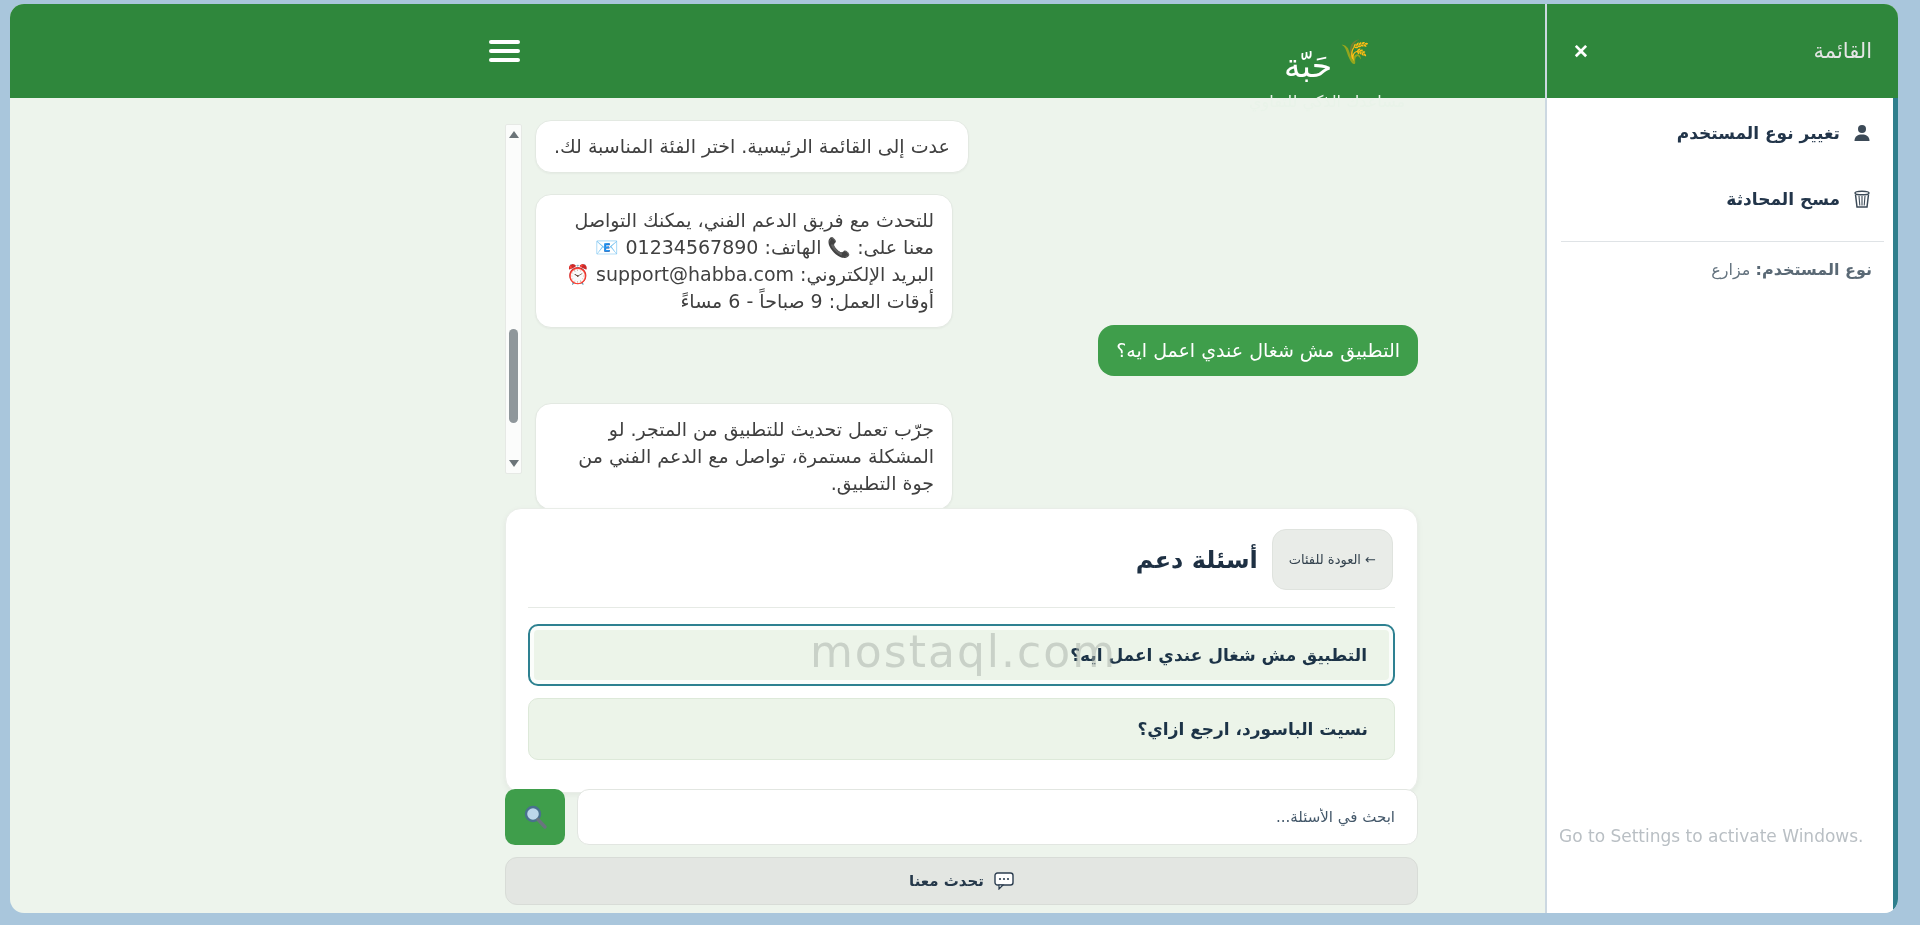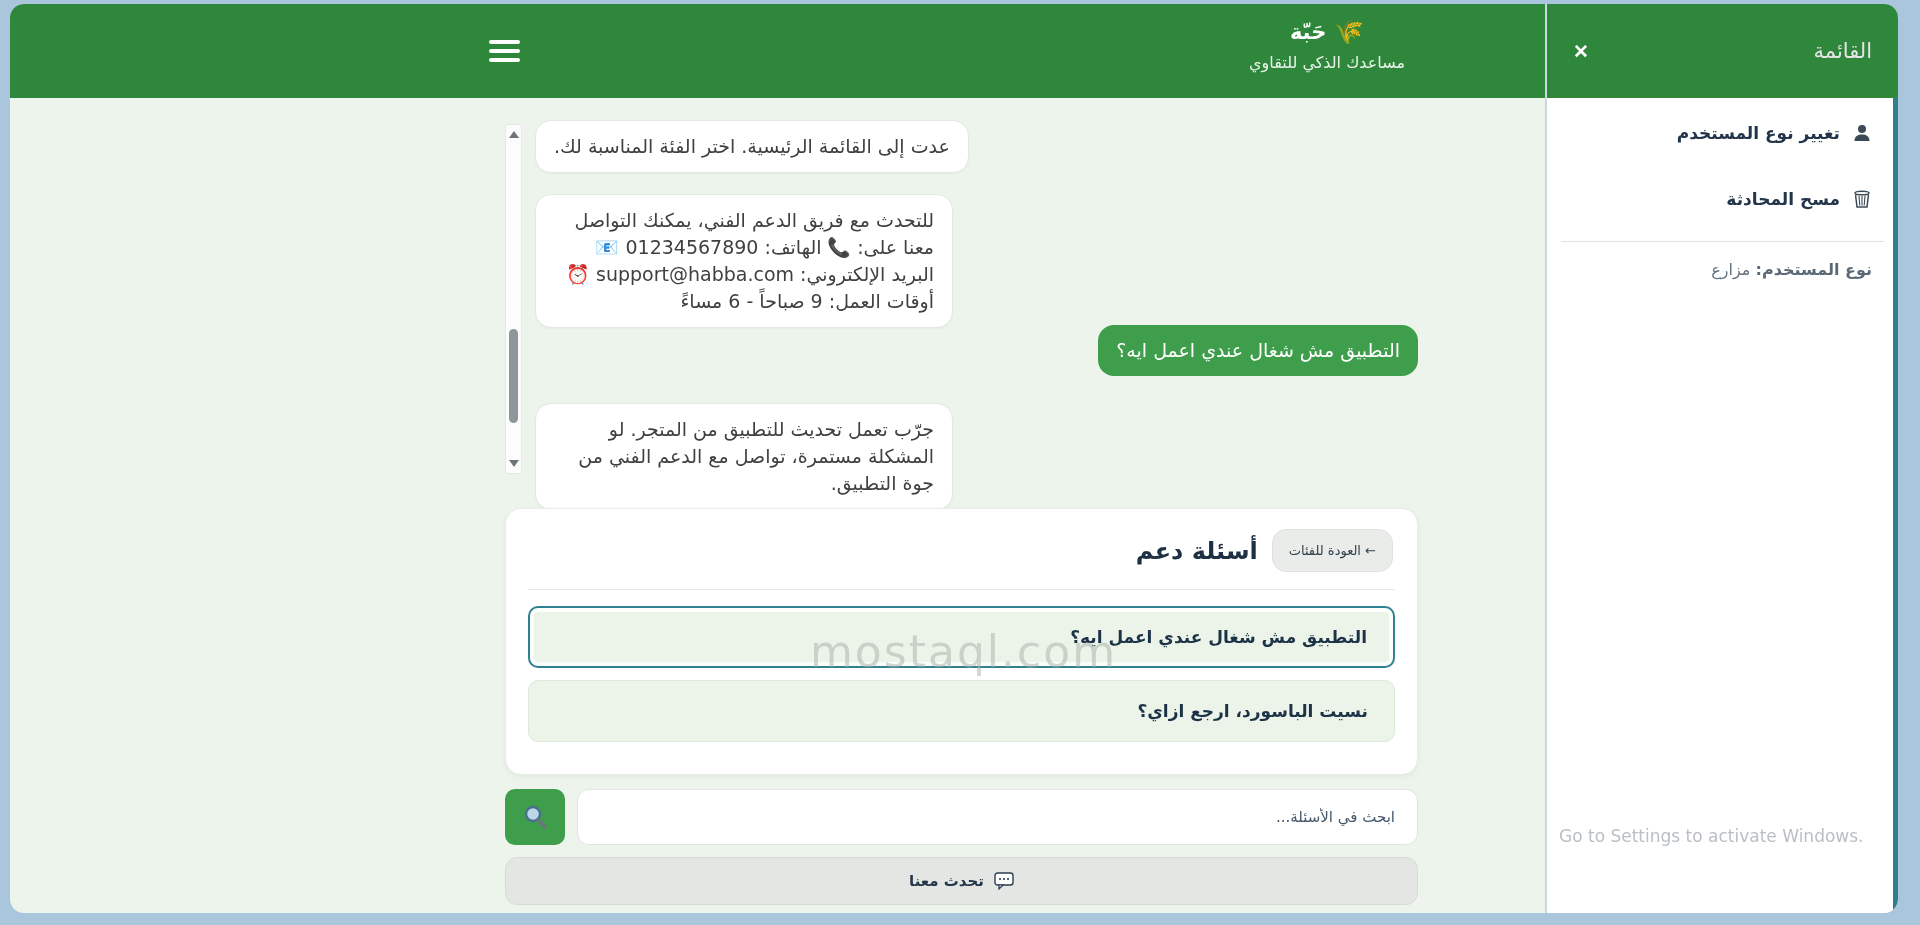--- a/index.html
+++ b/index.html
@@ -10,21 +10,21 @@
             background:#edf4ec; border-radius:14px; overflow:hidden; }
 
   
   .app-header { position:absolute; left:0; top:0; right:0; height:94px; background:#2f873c; }
   .hamburger { position:absolute; left:479px; top:36px; width:31px; height:22px;
                display:flex; flex-direction:column; justify-content:space-between; cursor:pointer; background:none; border:none; }
   .hamburger span { display:block; width:31px; height:4px; background:#fff; border-radius:2px; }
   .brand { position:absolute; right:493px; top:14px; text-align:center; color:#fff; }
   .brand-line { direction:rtl; display:flex; align-items:center; justify-content:center; gap:8px; }
   .brand-logo { font-size:24px; }
-  .brand-title { font-size:21px; font-weight:bold; }
+  .brand-title { font-size:33px; font-weight:normal;margin-top:28px; }
   .brand-sub { margin-top:7px; font-size:16px; color:#e9f3e9; direction:rtl; }
 
   
   .main { position:absolute; left:495px; top:94px; width:913px; height:815px; }
 
   .messages { position:absolute; left:0; top:0; right:0; height:402px; }
   .chat-scrollbar { position:absolute; left:0; top:26px; width:17px; height:350px;
                     background:#fbfcfb; border:1px solid #e6e9e5; border-radius:2px; }
   .sb-arrow-up { position:absolute; top:6px; left:3px; width:0; height:0;
                  border-left:5px solid transparent; border-right:5px solid transparent;
@@ -43,21 +43,21 @@
   .msg-2 { top:96px; width:418px; }
   .msg-3 { top:227px; right:0; background:#3f9e4b; color:#fff; border-radius:16px; }
   .msg-4 { top:305px; width:418px; }
 
   
   .faq-card { position:absolute; top:410px; left:0; right:0; background:#fff;
               border:1px solid #e9ede8; border-radius:16px; padding:16px 22px 20px;
               box-shadow:0 2px 6px rgba(0,0,0,0.05); direction:rtl; }
   .faq-header { display:flex; align-items:center; gap:14px; padding:4px 2px; }
   .back-pill { background:#e9ece8; border:1px solid #dfe3de; border-radius:14px;
-               padding:13px 16px; font-size:13px; color:#33424e; cursor:pointer;
+               padding:22px 16px; font-size:13px; color:#33424e; cursor:pointer;
                font-family:inherit; direction:rtl; }
   .faq-title { font-size:24px; font-weight:bold; color:#1e3043; }
   .faq-divider { border:none; border-top:1px solid #e6eae5; margin:13px 0 16px; }
   .question { width:100%; background:#ecf4e9; border:1px solid #dde9d9; border-radius:10px;
               height:62px; display:flex; align-items:center; padding:0 26px;
               font-size:17px; font-weight:bold; color:#1c3347; margin-bottom:12px;
               direction:rtl; text-align:right; cursor:pointer; font-family:inherit; }
   .question.selected { border:2px solid #2e8191; box-shadow:inset 0 0 0 4px #fbfdfb; }
 
   

